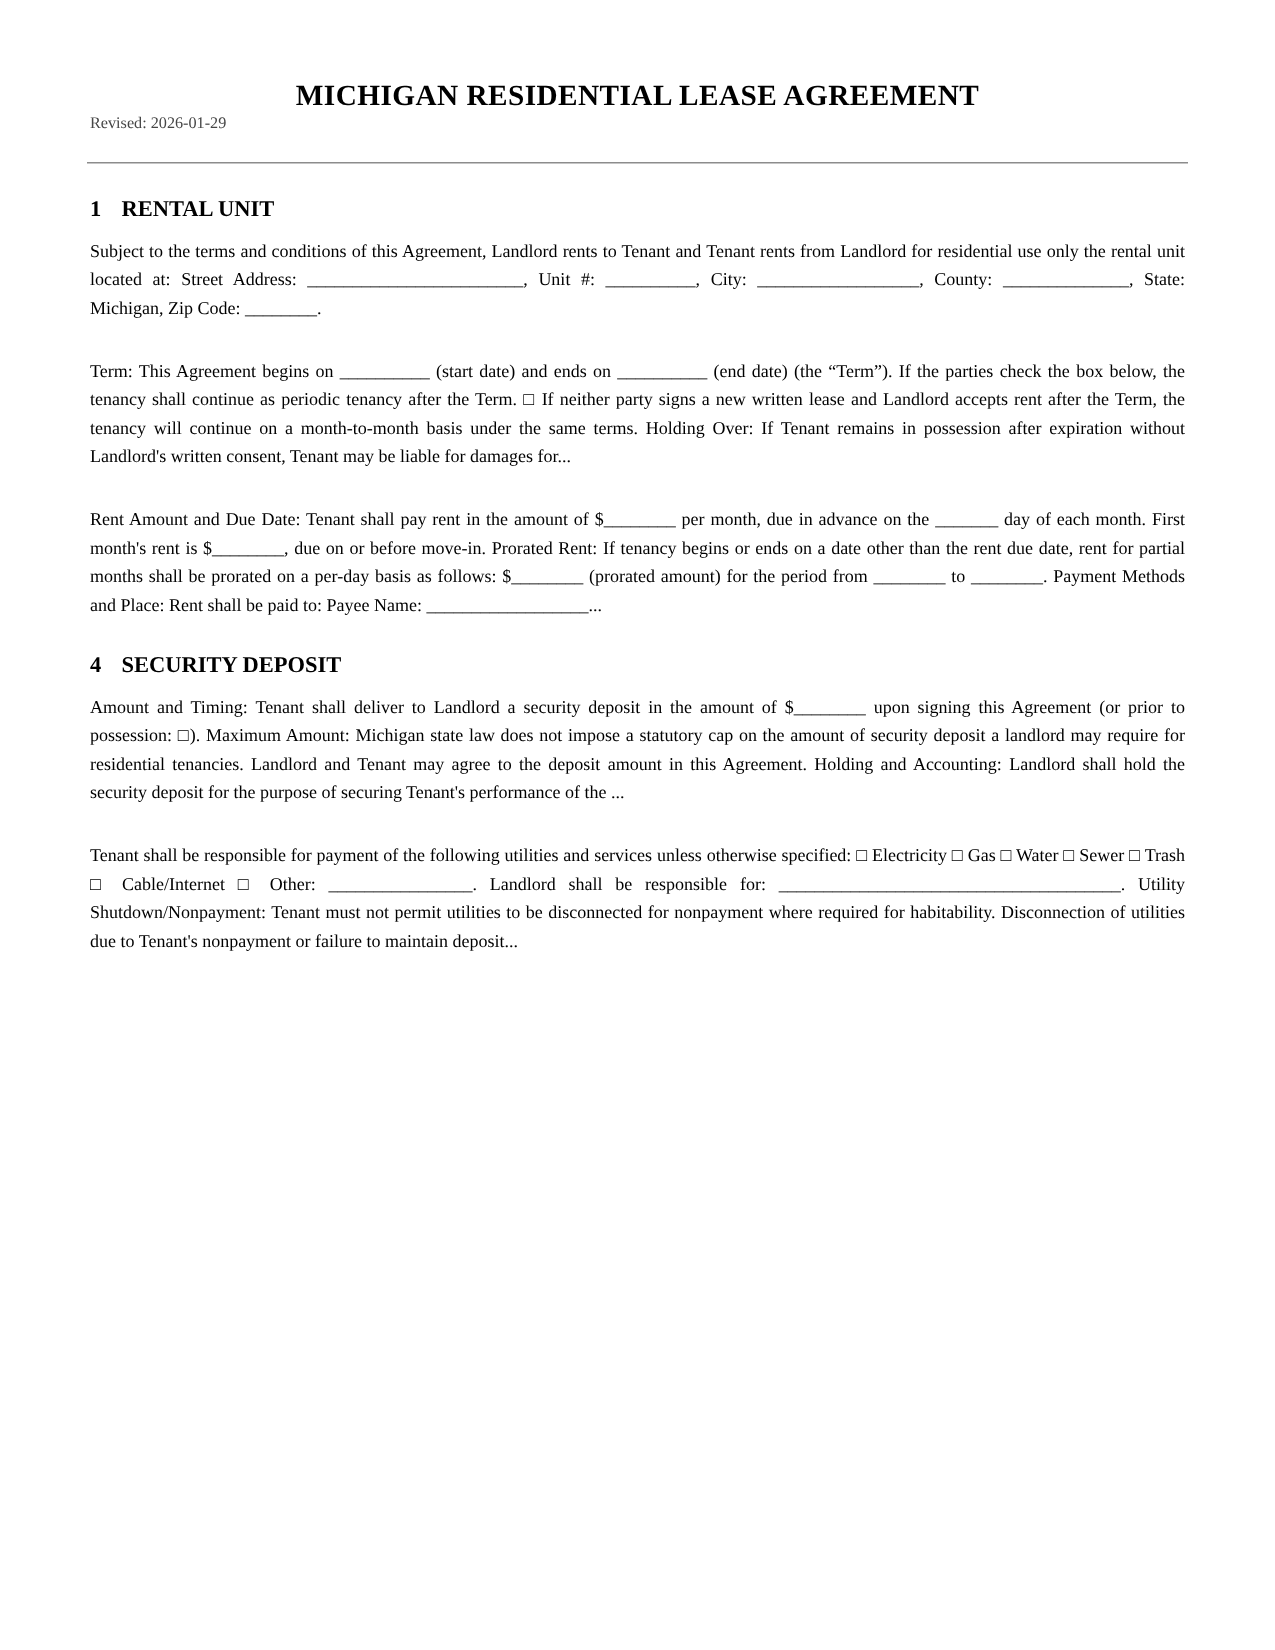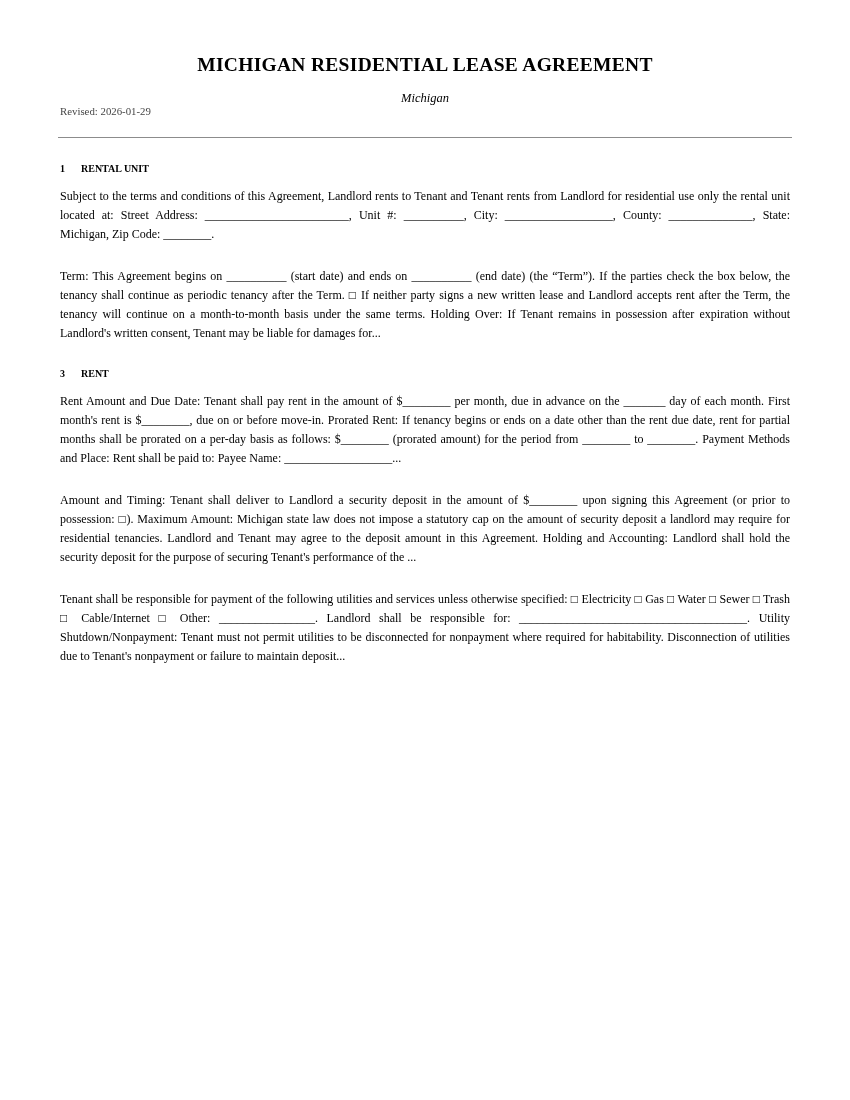--- a/index.html
+++ b/index.html
@@ -44,61 +44,60 @@
   hr.rule {
     border: none;
     border-top: 1px solid #8c8c8c;
     margin: 20px -2px 0 -2px;
   }
   .sec {
     margin-top: 23px;
   }
   .sec-h {
     margin: 0;
-    font-size: 10px;
+    font-size: 15px;
     line-height: 16px;
     font-weight: 700;
   }
   .sec-num {
     display: inline-block;
     width: 21px;
   }
   .sec-body {
     margin: 10px 0 0 0;
     font-size: 12px;
     line-height: 19px;
     text-align: justify;
   }
 </style>
 </head>
 <body>
 
 <div class="page">
 
   <h1 class="doc-title">MICHIGAN RESIDENTIAL LEASE AGREEMENT</h1>
-  <div class="doc-subtitle">Michigan</div>
   <div class="doc-revised">Revised: 2026-01-29</div>
 
   <hr class="rule">
 
   <section class="sec">
     <h2 class="sec-h"><span class="sec-num">1</span><span>RENTAL UNIT</span></h2>
     <p class="sec-body">Subject to the terms and conditions of this Agreement, Landlord rents to Tenant and Tenant rents from Landlord for residential use only the rental unit located at: Street Address: ________________________, Unit #: __________, City: __________________, County: ______________, State: Michigan, Zip Code: ________.</p>
   </section>
 
   <section class="sec">
     <p class="sec-body">Term: This Agreement begins on __________ (start date) and ends on __________ (end date) (the “Term”). If the parties check the box below, the tenancy shall continue as periodic tenancy after the Term. □ If neither party signs a new written lease and Landlord accepts rent after the Term, the tenancy will continue on a month-to-month basis under the same terms. Holding Over: If Tenant remains in possession after expiration without Landlord's written consent, Tenant may be liable for damages for...</p>
   </section>
 
   <section class="sec">
-    <h2 class="sec-h"><span class="sec-num">3</span><span>RENT</span></h2>
     <p class="sec-body">Rent Amount and Due Date: Tenant shall pay rent in the amount of $________ per month, due in advance on the _______ day of each month. First month's rent is $________, due on or before move-in. Prorated Rent: If tenancy begins or ends on a date other than the rent due date, rent for partial months shall be prorated on a per-day basis as follows: $________ (prorated amount) for the period from ________ to ________. Payment Methods and Place: Rent shall be paid to: Payee Name: __________________...</p>
   </section>
 
   <section class="sec">
+    <h2 class="sec-h"><span class="sec-num">4</span><span>SECURITY DEPOSIT</span></h2>
     <p class="sec-body">Amount and Timing: Tenant shall deliver to Landlord a security deposit in the amount of $________ upon signing this Agreement (or prior to possession: □). Maximum Amount: Michigan state law does not impose a statutory cap on the amount of security deposit a landlord may require for residential tenancies. Landlord and Tenant may agree to the deposit amount in this Agreement. Holding and Accounting: Landlord shall hold the security deposit for the purpose of securing Tenant's performance of the ...</p>
   </section>
 
   <section class="sec">
     <p class="sec-body">Tenant shall be responsible for payment of the following utilities and services unless otherwise specified: □ Electricity □ Gas □ Water □ Sewer □ Trash □ Cable/Internet □ Other: ________________. Landlord shall be responsible for: ______________________________________. Utility Shutdown/Nonpayment: Tenant must not permit utilities to be disconnected for nonpayment where required for habitability. Disconnection of utilities due to Tenant's nonpayment or failure to maintain deposit...</p>
   </section>
 
 </div>
 
 </body></html>

